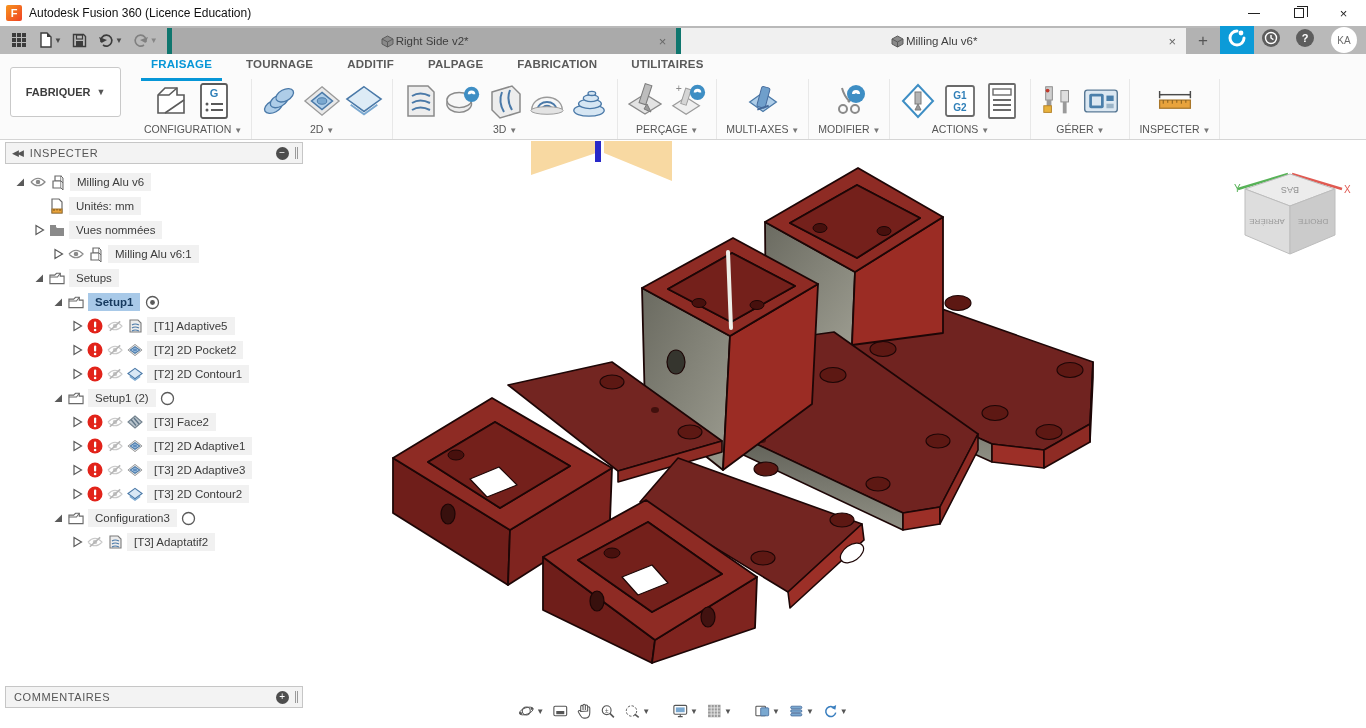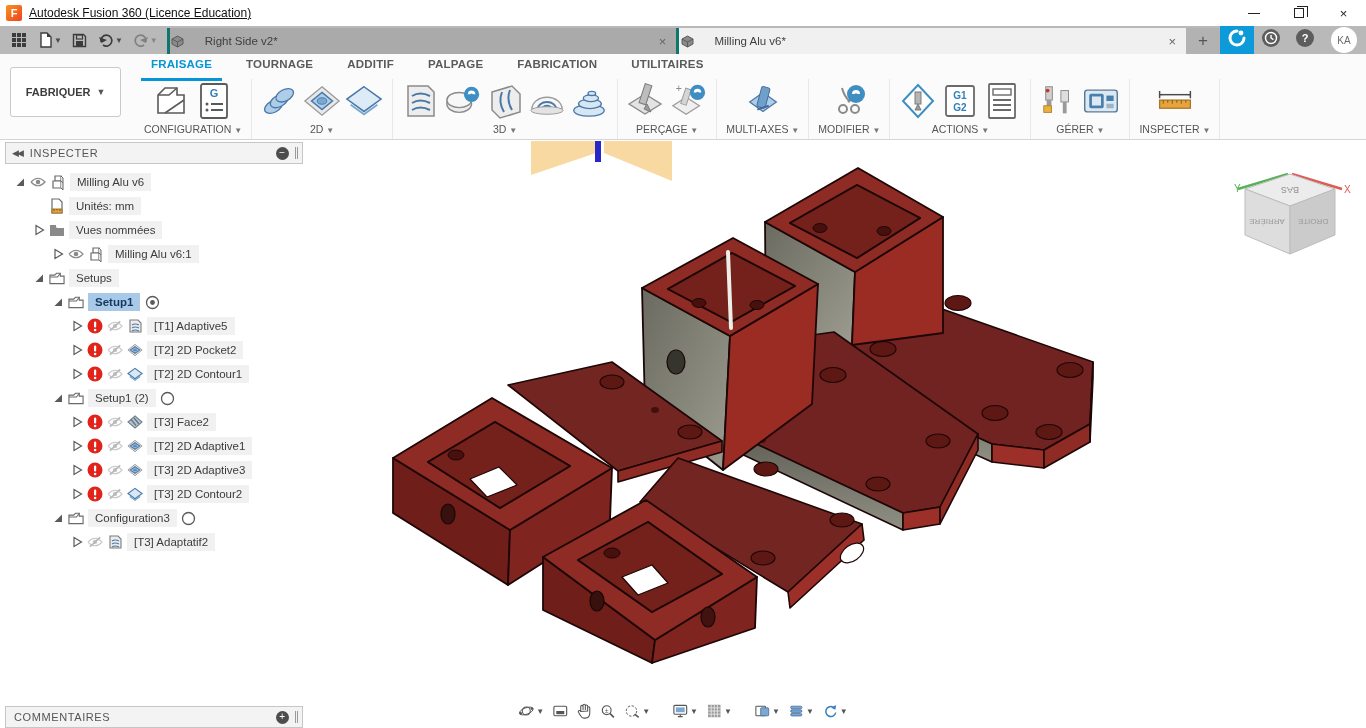--- a/index.html
+++ b/index.html
@@ -2,34 +2,34 @@
 <html><head>
 <meta charset="utf-8">
 <style>
   * { margin:0; padding:0; box-sizing:border-box; }
   html,body { width:1366px; height:728px; overflow:hidden; }
   body { font-family:"Liberation Sans", sans-serif; background:#fff; position:relative; color:#333; }
 
   
   .titlebar { height:26px; background:#fff; display:flex; align-items:center; padding-left:6px; }
   .fusion-logo { width:16px; height:16px; border-radius:2px; background:linear-gradient(135deg,#f7941e,#ef4123); color:#fff; font-size:11px; font-weight:bold; text-align:center; line-height:16px; margin-right:7px; }
-  .title-text { font-size:12px; color:#111;text-decoration:underline; }
+  .title-text { font-size:12px; color:#111; }
   .win-btns { margin-left:auto; display:flex; height:26px; }
   .win-btn { width:45px; height:26px; display:flex; align-items:center; justify-content:center; font-size:13px; color:#222; }
   .wb-min { width:12px; height:1px; background:#222; display:block; }
   .wb-max { width:10px; height:10px; border:1px solid #222; display:block; position:relative; }
   .wb-max:before { content:""; position:absolute; left:2px; top:-3px; width:10px; height:10px; border:1px solid #222; border-bottom:none; border-left:none; }
 
   
   .qat { height:28px; background:#b9b9b9; display:flex; align-items:stretch; }
   .qat-icons { display:flex; align-items:center; padding:0 6px 0 8px; gap:4px; flex:0 0 auto; }
   .qat-btn { display:flex; align-items:center; justify-content:center; height:24px; padding:0 3px; color:#3c3c3c; }
   .qat-caret { font-size:8px; color:#4a4a4a; margin-left:1px; }
   .dimmed { opacity:.45; }
-  .doc-tab { flex:1 1 0; display:flex; align-items:center; justify-content:flex-start; gap:19px; font-size:11.5px; color:#3e3e3e; position:relative; margin-top:2px; border-left:3px solid #0f766e; }
+  .doc-tab { flex:1 1 0; display:flex; align-items:center; justify-content:center; gap:0; font-size:11.5px; color:#3e3e3e; position:relative; margin-top:2px; border-left:5px solid #0f766e; }
   .doc-tab .tab-close { position:absolute; right:10px; font-size:13px; color:#666; }
   .tab-inactive { background:#aaaaaa; }
   .tab-active { background:#f0f0f0; }
   .tab-plus { flex:0 0 34px; display:flex; align-items:center; justify-content:center; font-size:17px; color:#555; background:#b2b2b2; margin-top:2px; }
   .top-right { display:flex; align-items:stretch; flex:0 0 auto; }
   .tr-btn { width:34px; display:flex; align-items:center; justify-content:center; }
   .tr-fusion { background:#0c9bd8; }
   .avatar { width:26px; height:26px; border-radius:50%; background:#ffffff; color:#6b6b6b; font-size:10px; display:flex; align-items:center; justify-content:center; align-self:center; margin:0 9px; }
 
   
@@ -48,21 +48,21 @@
   .rgroup-label .gcaret { font-size:8px; color:#777; }
   .ricon { width:38px; height:40px; display:flex; align-items:center; justify-content:center; }
 
   
   .viewport { position:absolute; left:0; top:141px; width:1366px; height:587px; background:#fff; }
   .scene { position:absolute; left:0; top:0; width:1366px; height:587px; }
 
   
   .panel-bar { position:absolute; width:298px; height:22px; background:#f3f3f3; border:1px solid #c6c6c6; display:flex; align-items:center; font-size:11px; color:#555; letter-spacing:.6px; }
   .navigator-bar { left:5px; top:1px; }
-  .comments-bar { left:5px; bottom:0;gap:40px; }
+  .comments-bar { left:5px; bottom:20px;gap:40px; }
   .pb-title { margin-left:8px; }
   .pb-right { margin-left:auto; display:flex; align-items:center; gap:6px; padding-right:4px; }
   .pb-circle { width:13px; height:13px; border-radius:50%; background:#4d4d4d; color:#fff; font-size:10px; line-height:12px; text-align:center; }
   .pb-grip { width:3px; height:12px; border-left:1px solid #9a9a9a; border-right:1px solid #9a9a9a; }
   .collapse-arrows { margin-left:6px; font-size:9px; color:#555; letter-spacing:-2px; }
 
   .nav-tree { position:absolute; left:5px; top:29px; width:298px; }
   .trow { height:24px; display:flex; align-items:center; gap:4px; font-size:11.5px; color:#3c3c3c; }
   .tlabel { background:#f1f1f1; padding:3px 7px; white-space:nowrap; }
   .tlabel.sel { background:#a8c9e8; color:#15395e; font-weight:bold; }

